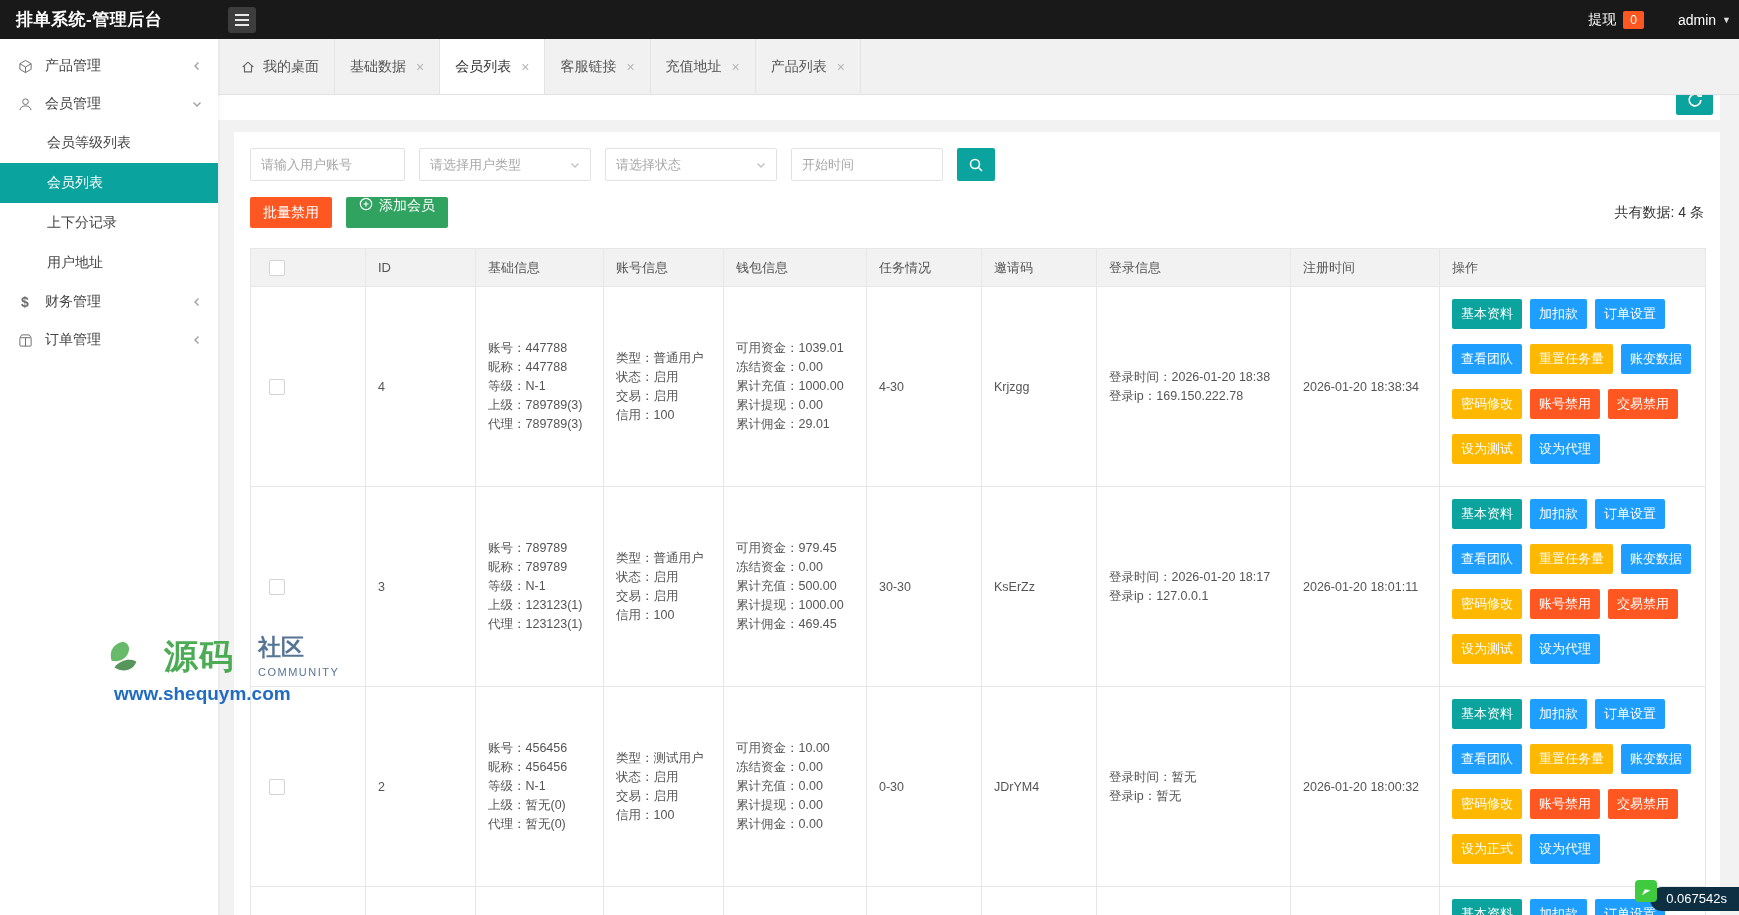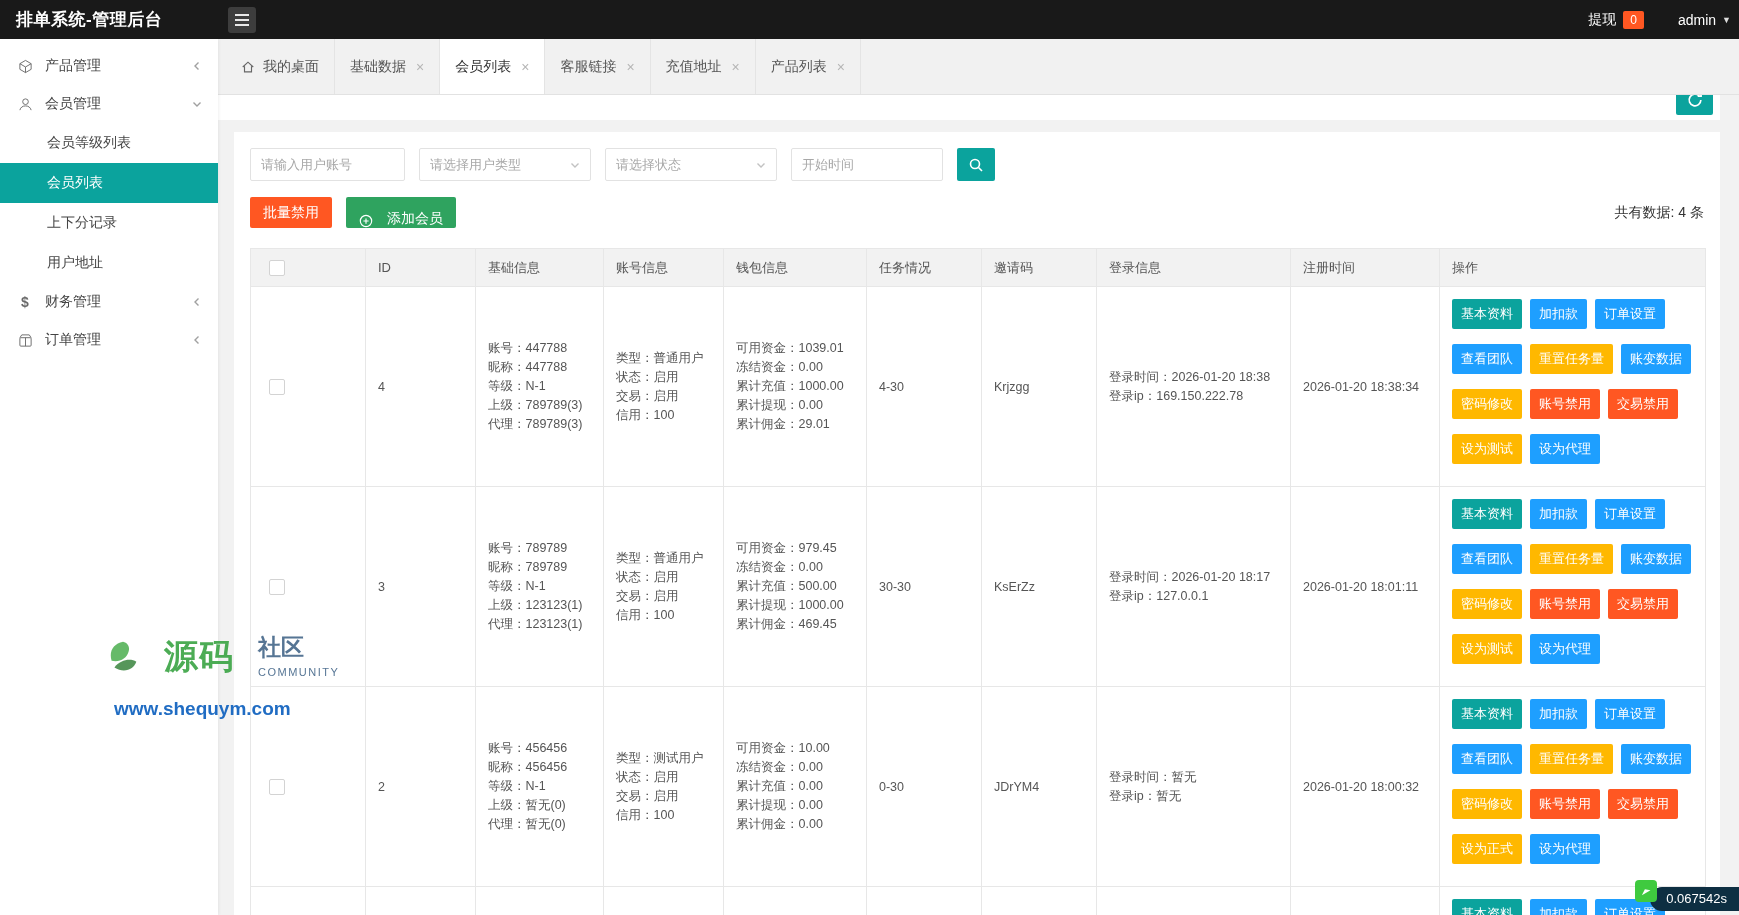--- a/index.html
+++ b/index.html
@@ -55,21 +55,21 @@
   .inp.time{width:152px}
   .select{width:172px;height:33px;border:1px solid #e2e2e2;border-radius:2px;display:flex;align-items:center;
     padding:0 10px;color:#a8a8a8;font-size:13px;background:#fff;cursor:pointer}
   .select .sel-caret{margin-left:auto;color:#c2c2c2;display:flex;align-items:center}
   .search-btn{width:38px;height:33px;background:#0ba39d;border:none;border-radius:2px;cursor:pointer;
     display:flex;align-items:center;justify-content:center}
 
   .action-row{display:flex;align-items:center;margin-bottom:20px}
   .btn{height:31px;border:none;border-radius:2px;color:#fff;font-size:14px;padding:0 13px;cursor:pointer}
   .btn-red{background:#ff5722}
-  .btn-green{background:#2fa35f;margin-left:14px;display:flex;align-items:flex-end;gap:14px}
+  .btn-green{background:#2fa35f;margin-left:14px;display:flex;align-items:flex-start;gap:6px}
   .total{margin-left:auto;font-size:14px;color:#333}
 
   
   table{width:1455px;border-collapse:collapse;table-layout:fixed}
   th,td{border:1px solid #e7e7e7}
   thead th{background:#f2f2f2;height:38px;text-align:left;padding:8px 12px;font-size:13px;font-weight:400;color:#555}
   td{font-size:12.5px;color:#555;padding:10px 8px 10px 12px;vertical-align:middle}
   tr.data-row{height:200px}
   .cell-lines div{line-height:19px;white-space:nowrap}
   .cb{width:16px;height:16px;border:1px solid #d3d3d3;border-radius:2px;background:#fff;display:inline-block;
@@ -84,21 +84,21 @@
   .bg-yellow{background:#ffb800}
   .bg-red{background:#ff5722}
 
   
   .watermark{position:absolute;left:104px;top:634px;z-index:40;pointer-events:none;opacity:.95}
   .wm-row{display:flex;align-items:center;gap:22px}
   .wm-green{font-size:34px;font-weight:bold;color:#43a84c;letter-spacing:1px}
   .wm-col{display:flex;flex-direction:column;line-height:1;margin-left:2px}
   .wm-dark{font-size:23px;font-weight:bold;color:#4d6e8f}
   .wm-comm{font-size:11px;color:#4d6e8f;letter-spacing:1.5px;margin-top:8px}
-  .wm-url{margin-top:18px;margin-left:10px;font-size:19px;font-weight:bold;color:#1565c0}
+  .wm-url{margin-top:3px;margin-left:10px;font-size:19px;font-weight:bold;color:#1565c0}
 
   
   .timer{position:absolute;right:0;bottom:4px;display:flex;align-items:center;z-index:50}
   .timer-icon{width:22px;height:22px;background:#3fca3f;border-radius:4px;display:flex;align-items:center;
     justify-content:center;position:relative;top:-8px;margin-right:-7px;z-index:2}
   .timer-badge{background:#0e2f42;color:#fff;font-size:13px;line-height:24px;padding:0 12px 0 16px;
     border-radius:12px 0 0 12px}
 </style>
 </head>
 <body>

